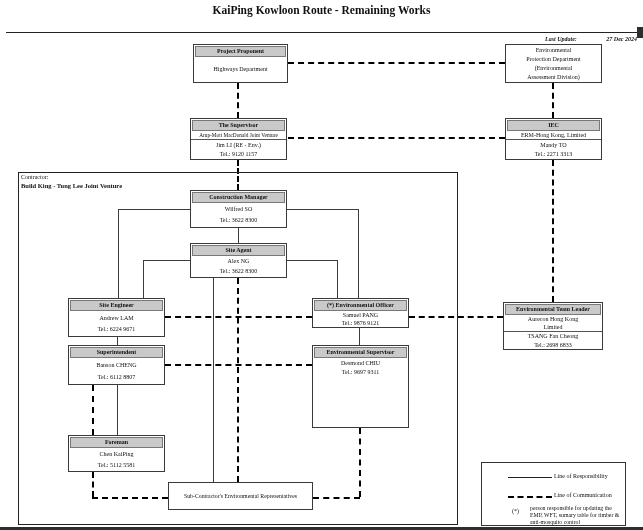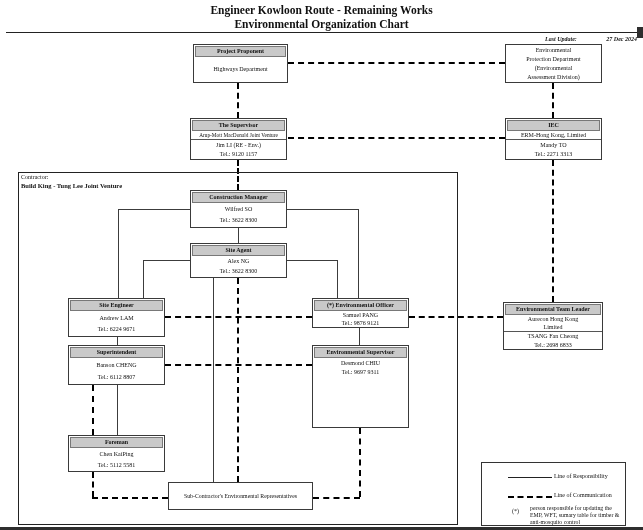--- a/index.html
+++ b/index.html
@@ -52,22 +52,21 @@
 
   .edge-bottom{position:absolute;left:0;top:527px;width:643px;height:3px;background:#2e2e2e;}
   .edge-right{position:absolute;left:637px;top:27px;width:6px;height:11px;background:#2e2e2e;}
 </style>
 </head>
 <body>
 
 <div class="page">
 
   <div class="title">
-    <div>Engineer Kowloon Route - Remaining Works</div>
-    <div>Environmental Organization Chart</div>
+    <div>KaiPing Kowloon Route - Remaining Works</div>
   </div>
   <div class="rule"></div>
   <div class="lastupdate">
     <span class="lu-label">Last Update:</span>
     <span class="lu-value">27 Dec 2024</span>
   </div>
 
   <div class="dh" style="left:288px;top:62px;width:217px;"></div>
   <div class="dv" style="left:237px;top:83px;height:35px;"></div>
   <div class="dv" style="left:552px;top:83px;height:35px;"></div>

